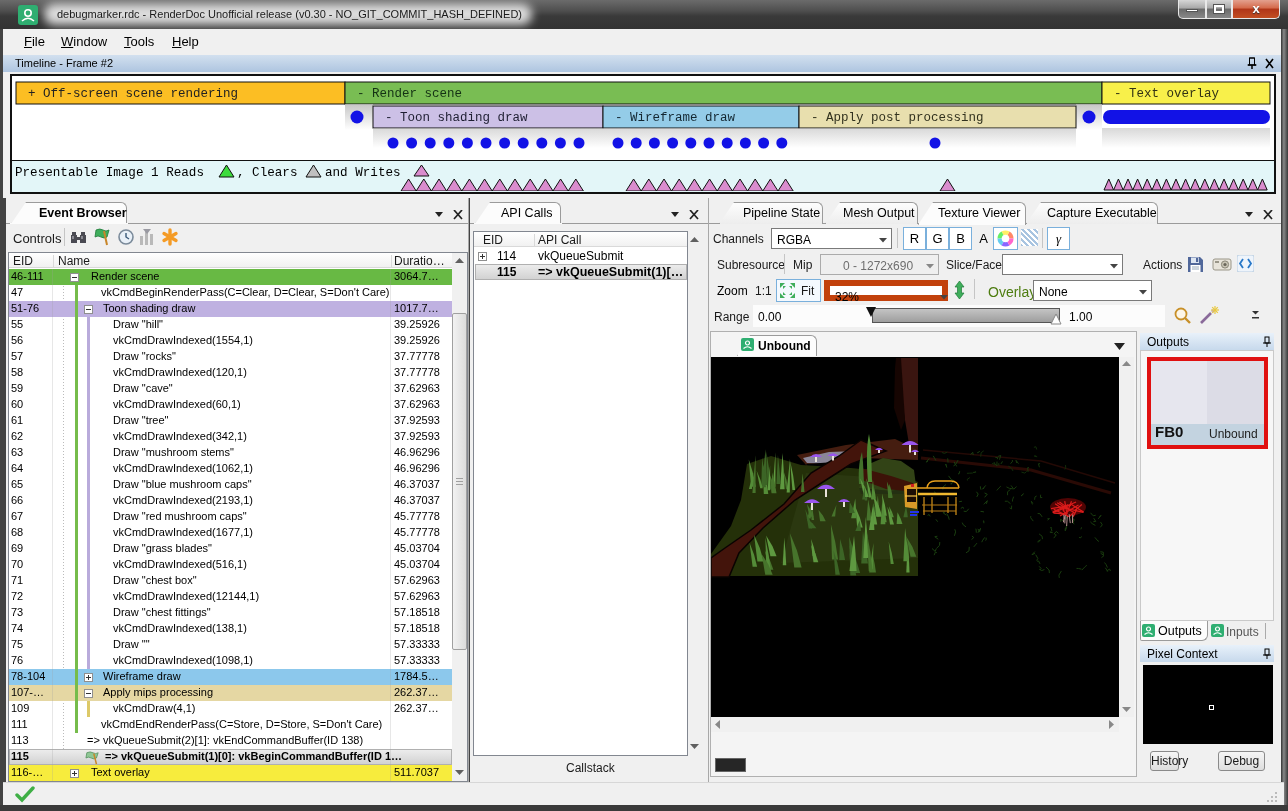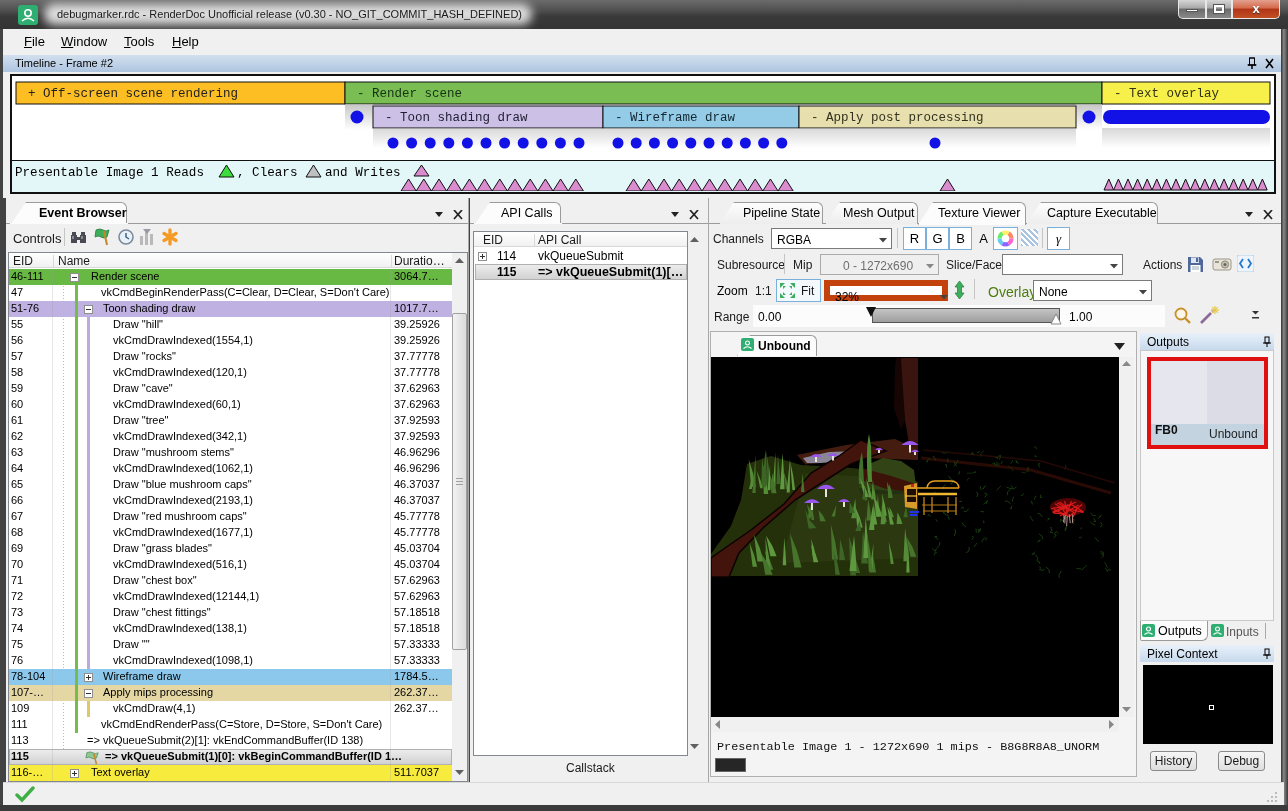--- a/index.html
+++ b/index.html
@@ -833,35 +833,34 @@
       </svg>
   </div>
   <div class="abs" style="left:2px;top:519px;width:408px;height:15px;background:#f0f0f0">
     <svg class="abs" style="left:4px;top:3px" width="6" height="9">
         <path d="M5 0 L5 9 L0 4.5 Z" fill="#888"></path>
       </svg>
     <svg class="abs" style="left:398px;top:3px" width="6" height="9">
         <path d="M0 0 L0 9 L5 4.5 Z" fill="#888"></path>
       </svg>
   </div>
-  <div class="tx mono" style="left:8px;top:542px;font-size:11.8px;color:#111">Presentable Image 1 - 1272x690 1 mips - B8G8R8A8_UNORM</div>
   <div class="abs" style="left:6px;top:560px;width:31px;height:14px;background:#262626;border:1px solid #666"></div>
 
   <div class="abs" style="left:431px;top:135px;width:134px;height:17px;background:linear-gradient(#e8f1fa,#c7d9ec)">
       <span class="tx" style="left:7px;top:2px">Outputs</span>
   <svg class="abs" style="left:122px;top:3px" width="11" height="12" viewBox="0 0 11 12">
         <rect x="3" y="1" width="4" height="6" fill="none" stroke="#000"></rect>
         <path d="M1 7 L9 7 M5 7 L5 11" stroke="#000"></path>
       </svg>
     </div>
   <div class="abs" style="left:431px;top:152px;width:134px;height:271px;background:#f7f7f7;border:1px solid #c9c9c9"></div>
 
   <div class="abs" style="left:438px;top:159px;width:121px;height:92px;border:4px solid #e01010;background:linear-gradient(90deg,#e6e6ee 50%,#dcdce6 50%)">
     <div class="abs" style="left:0;top:63px;width:113px;height:21px;background:#c3d3e0"></div>
-    <span class="tx" style="left:4px;top:62px;font-size:12px;font-weight:bold;color:#111">FB0</span>
+    <span class="tx" style="left:4px;top:62px;font-size:15px;font-weight:bold;color:#111">FB0</span>
     <span class="tx" style="left:58px;top:66px;font-size:12px;color:#222">Unbound</span>
   </div>
 
   <div class="abs" style="left:431px;top:423px;width:68px;height:20px;background:#fcfcfc;border:1px solid #9b9b9b;border-top:none;border-radius:0 0 6px 2px"></div>
   <div class="abs" style="left:433px;top:426px;width:13px;height:13px;background:#2fae71;border-radius:2px"><svg width="13" height="13">
         <circle cx="6.5" cy="5" r="2" fill="none" stroke="#fff" stroke-width="1.2"></circle>
         <path d="M2.5 10.5 Q6.5 7 10.5 10.5" fill="none" stroke="#fff" stroke-width="1.2"></path>
       </svg></div>
   <span class="tx" style="left:449px;top:426px;font-size:12.5px">Outputs</span>
   <div class="abs" style="left:502px;top:426px;width:13px;height:13px;background:#2fae71;border-radius:2px"><svg width="13" height="13">
@@ -874,21 +873,21 @@
   <div class="abs" style="left:431px;top:447px;width:134px;height:17px;background:linear-gradient(#e8f1fa,#c7d9ec)">
       <span class="tx" style="left:7px;top:2px">Pixel Context</span>
   <svg class="abs" style="left:122px;top:3px" width="11" height="12" viewBox="0 0 11 12">
         <rect x="3" y="1" width="4" height="6" fill="none" stroke="#000"></rect>
         <path d="M1 7 L9 7 M5 7 L5 11" stroke="#000"></path>
       </svg>
     </div>
   <div class="abs" style="left:434px;top:467px;width:130px;height:79px;background:#000">
     <div class="abs" style="left:66px;top:40px;width:5px;height:5px;background:#000;border:1.5px solid #fff"></div>
   </div>
-  <div class="abs btn7" style="left:441px;top:553px;width:47px">History</div>
+  <div class="abs btn7" style="left:441px;top:553px;width:29px">History</div>
   <div class="abs btn7" style="left:509px;top:553px;width:47px">Debug</div>
 </div>
 
 <div class="abs" style="left:3px;top:782px;width:1281px;height:23px;background:#f0f0f0;border-top:1px solid #d7d7d7">
 <svg class="abs" style="left:12px;top:3px" width="20" height="17" viewBox="0 0 20 17">
       <path d="M2 9 L7 14 L18 2" fill="none" stroke="#3faf46" stroke-width="3.4" stroke-linecap="round"></path>
     </svg>
 <svg class="abs" style="left:1264px;top:9px" width="12" height="12">
       <g fill="#bbb">
         <rect x="8" y="0" width="2" height="2"></rect>

